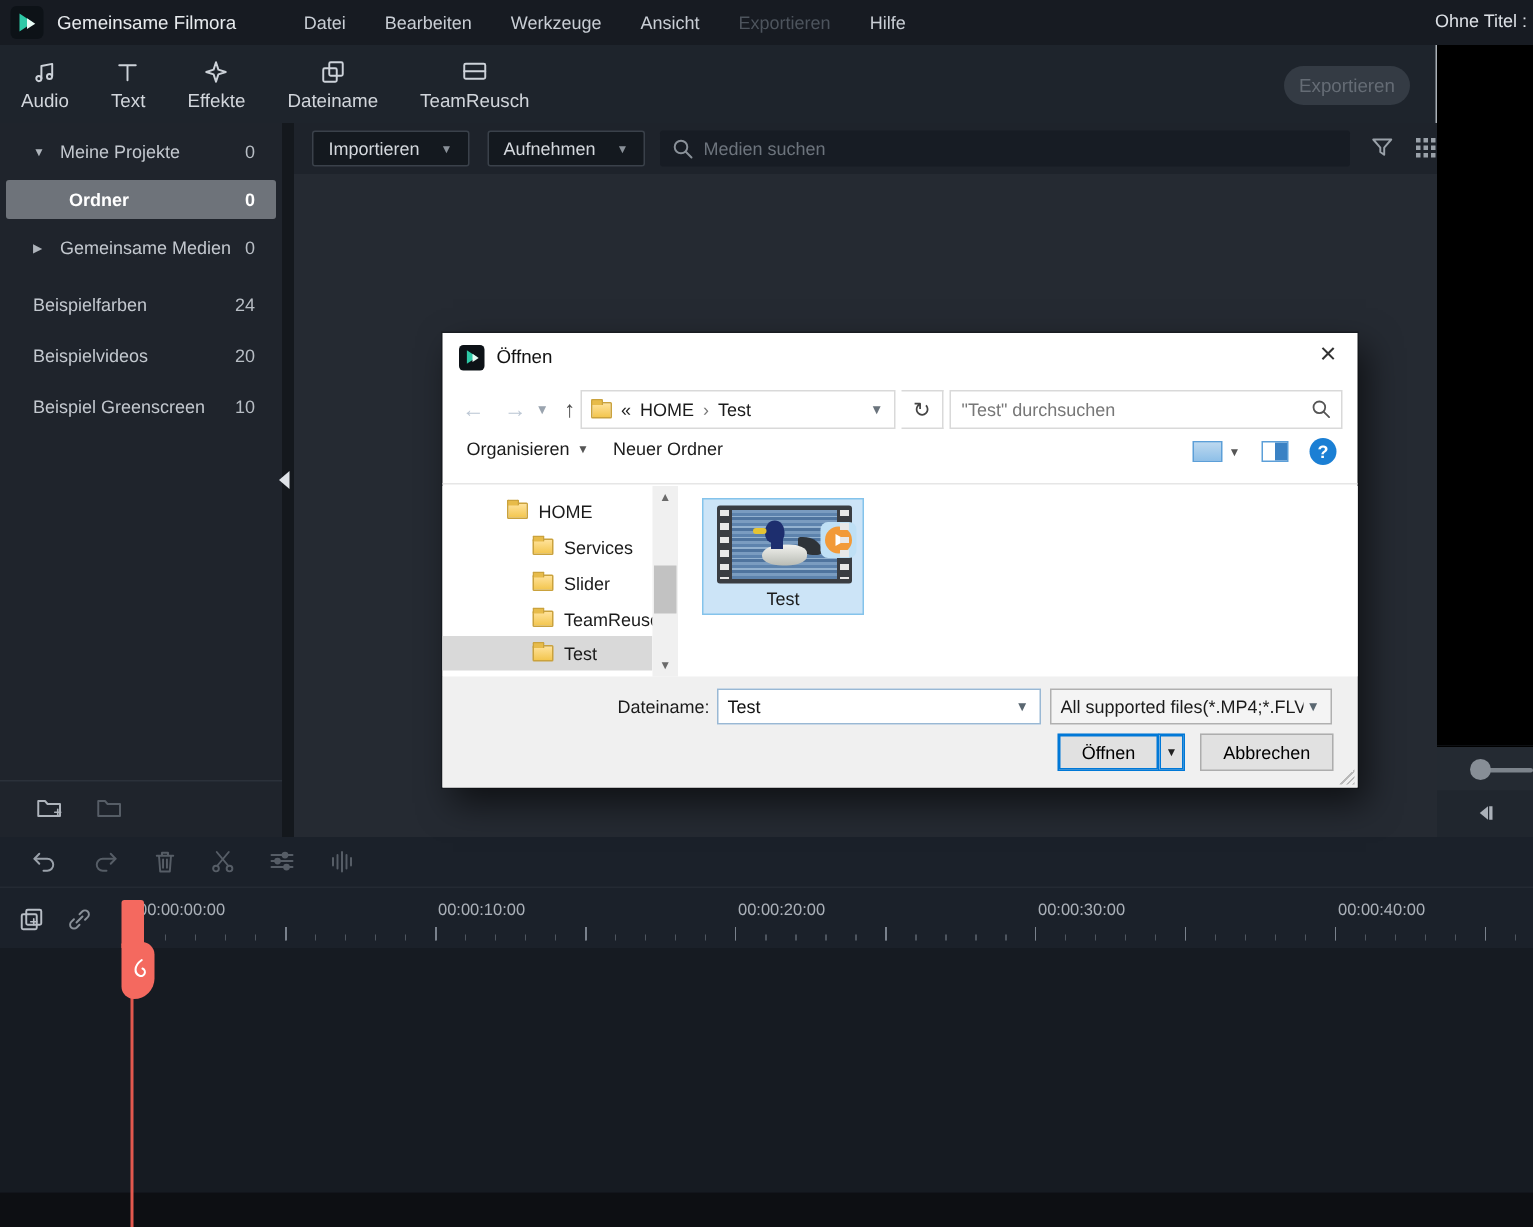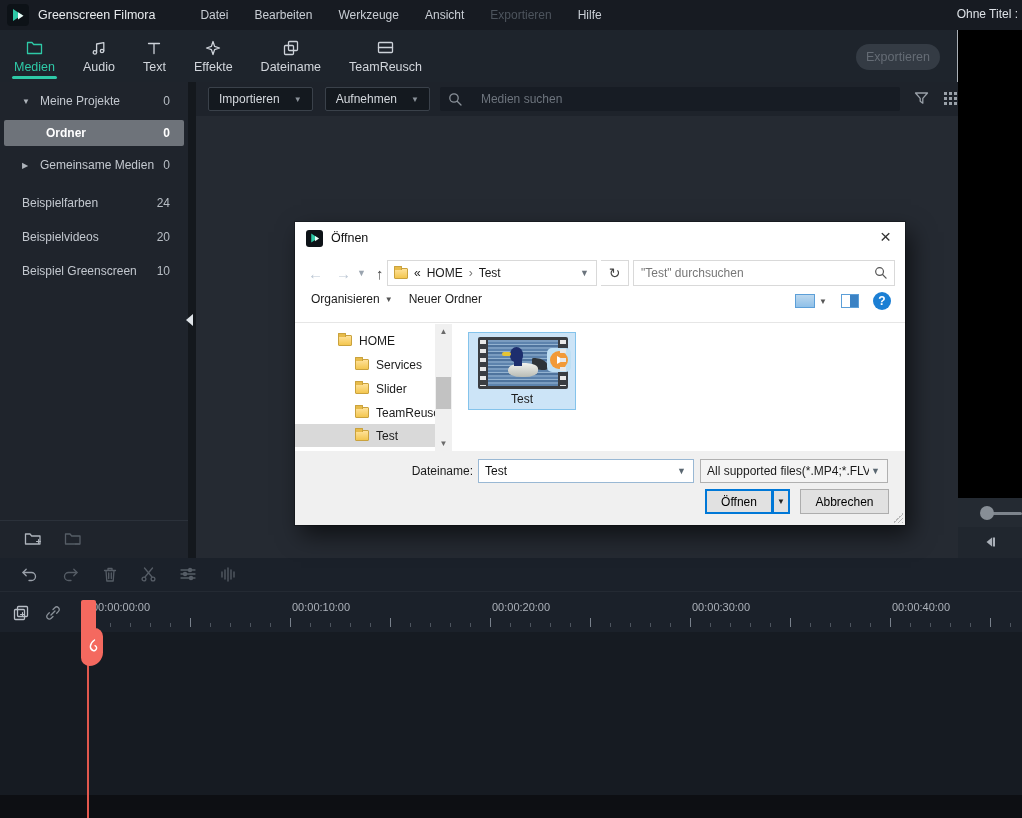--- a/index.html
+++ b/index.html
@@ -54,21 +54,21 @@
   .side-gap { position:absolute; left:188px; top:82px; width:8px; height:476px; background:#14181d; }
 
   
   .media-panel { position:absolute; left:196px; top:82px; width:762px; height:476px; background:#252a32; }
   .media-toolbar { position:absolute; left:0; top:0; width:100%; height:34px; background:#1e232b;
                    display:flex; align-items:center; }
   .drop-btn { height:24px; margin-left:12px; padding:0 10px; background:#14191f; border:1px solid #3a414a;
               color:#d4d8dd; font-size:12px; display:flex; align-items:center; gap:14px; border-radius:2px; }
   .drop-btn .chev { font-size:8px; color:#8a9199; }
   .media-search { height:24px; margin-left:10px; width:516px; background:#171c24; border-radius:2px;
-                  display:flex; align-items:center; padding:0 8px; gap:19px; }
+                  display:flex; align-items:center; padding:0 8px; gap:7px; }
   .media-search input { background:transparent; border:none; outline:none; color:#b7bdc4;
                         font-size:12px; width:100%; font-family:"Liberation Sans",sans-serif; }
   .media-search input::placeholder { color:#6d747d; }
   .mt-icon { color:#9aa1a9; height:17px; margin-left:14px; }
 
   
   .preview { position:absolute; left:958px; top:30px; width:64px; height:467px; background:#000; }
   .preview-slider-strip { position:absolute; left:958px; top:497px; width:64px; height:30px;
                           background:#242a32; border-top:1px solid #000; }
   .pv-slider-line { position:absolute; left:30px; top:14px; width:34px; height:3px; background:#7d848c; border-radius:2px; }
@@ -205,41 +205,33 @@
 
 <div class="screen">
 
   <div class="menubar">
     <div class="logo">
       <svg width="16" height="16" viewBox="0 0 16 16">
           <polygon points="3,2 12,8 3,14" fill="#2ec9a7"></polygon>
           <polygon points="8,5.2 13.5,8.8 8,12.4" fill="#e9fbf6"></polygon>
         </svg>
     </div>
-    <span class="app-title">Greenscreen Filmora</span>
+    <span class="app-title">Gemeinsame Filmora</span>
     <div class="menu-items">
       <span class="menu-item">Datei</span>
       <span class="menu-item">Bearbeiten</span>
       <span class="menu-item">Werkzeuge</span>
       <span class="menu-item">Ansicht</span>
       <span class="menu-item disabled">Exportieren</span>
       <span class="menu-item">Hilfe</span>
     </div>
     <span class="project-title">Ohne Titel :</span>
   </div>
 
   <div class="tabbar">
-    <div class="tab active">
-      <span class="ticon">
-          <svg class="lineicon" width="17" height="15" viewBox="0 0 17 15">
-            <path d="M1.5 13.5v-11h4.5l1.7 2h7.8v9z"></path>
-          </svg>
-        </span>
-      <span>Medien</span>
-    </div>
     <div class="tab">
       <span class="ticon">
           <svg class="lineicon" width="16" height="16" viewBox="0 0 16 16">
             <path d="M5.6 12.3V4l7.2-1.4v8.3"></path>
             <circle cx="3.9" cy="12.4" r="1.7"></circle>
             <circle cx="11" cy="11" r="1.7"></circle>
           </svg>
         </span>
       <span>Audio</span>
     </div>

